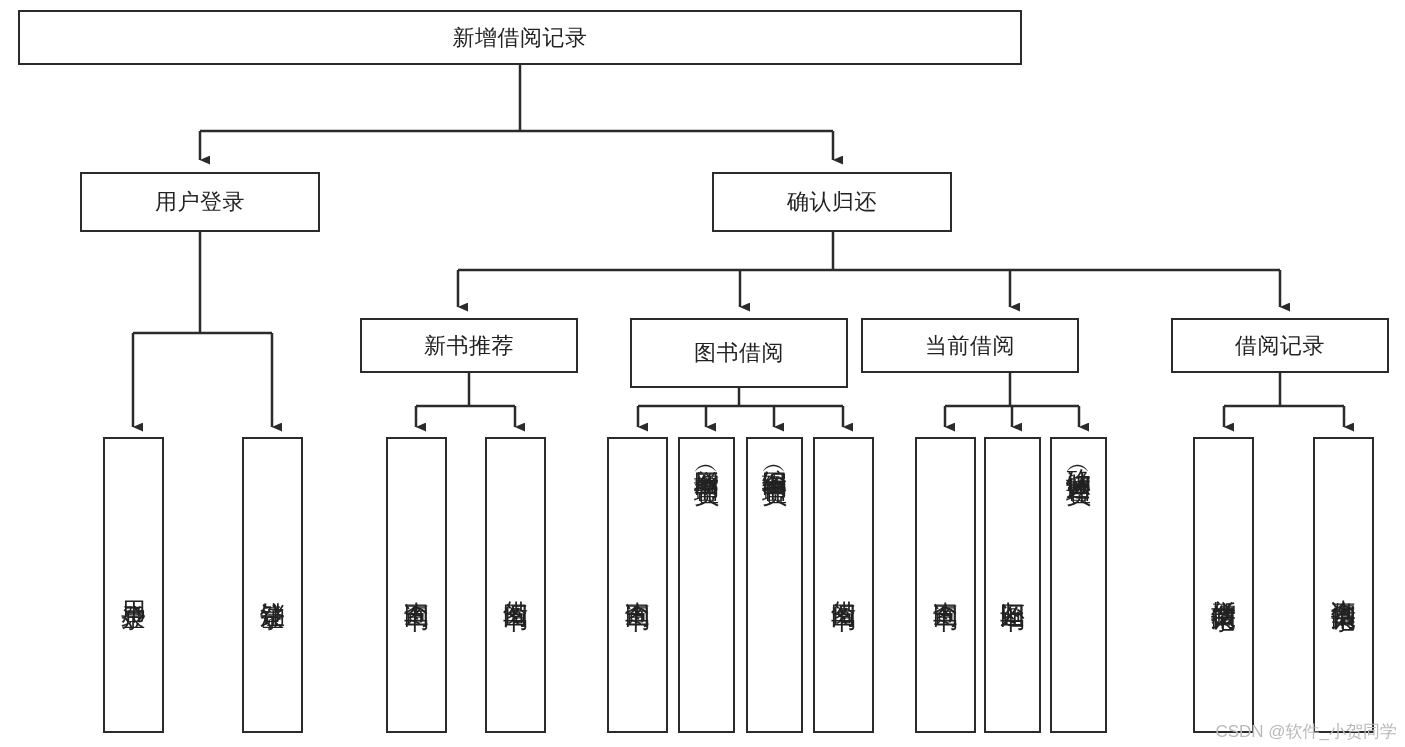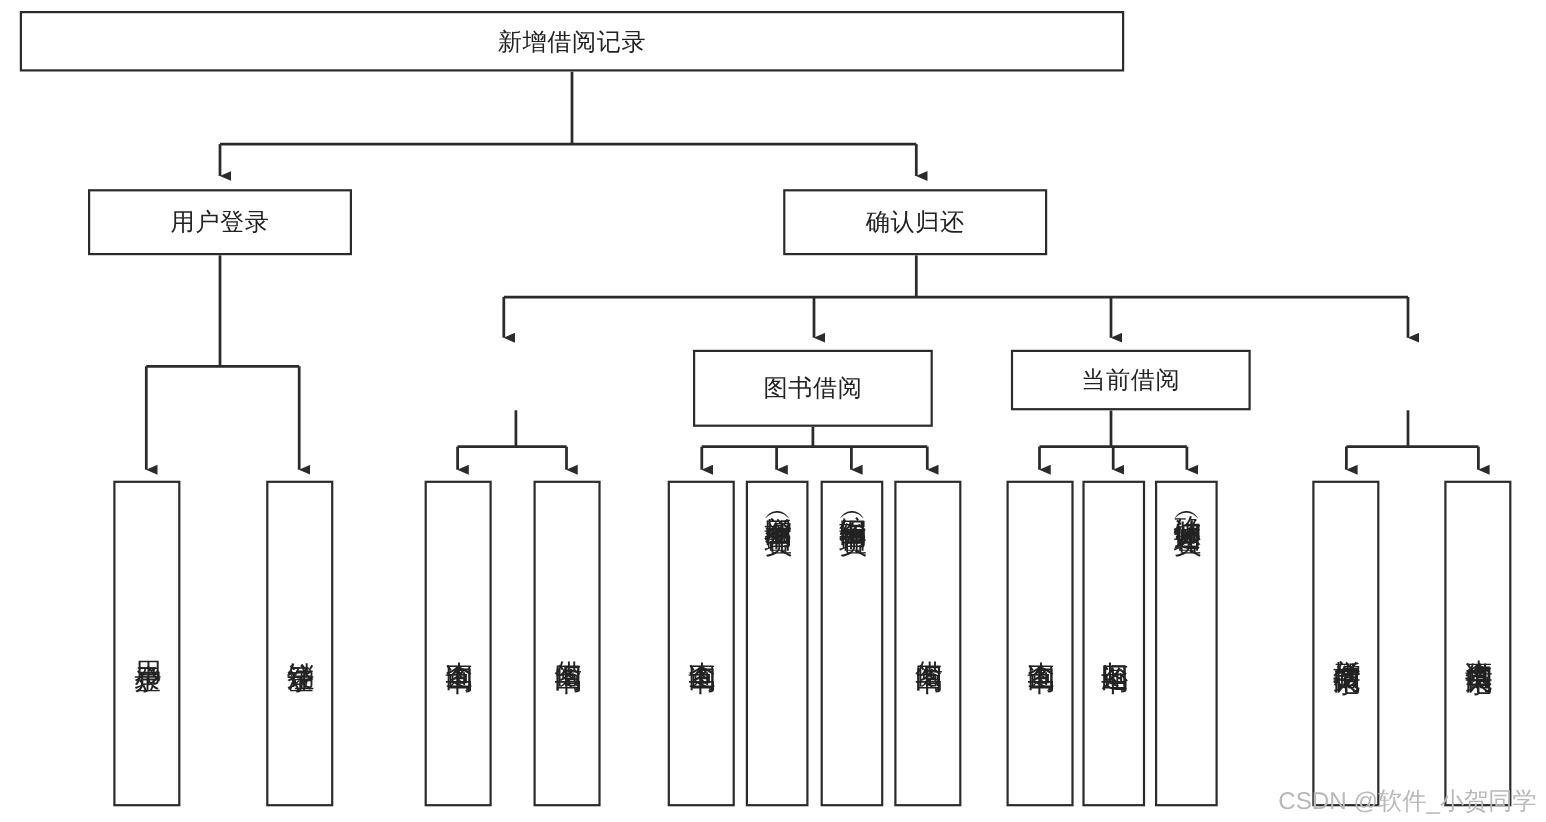--- a/index.html
+++ b/index.html
@@ -47,21 +47,21 @@
     text-orientation:upright;
     font-size:25px;
     line-height:1.0;
     letter-spacing:2px;
   }
 
   .watermark{
     position:absolute;
     right:8px;
     bottom:4px;
-    font-size:22px;
+    font-size:17px;
     color:#b9b9b9;
     z-index:5;
     white-space:nowrap;
     font-family:"Liberation Sans","DejaVu Sans",sans-serif;
   }
 </style>
 </head>
 <body>
 
 <div id="canvas">
@@ -121,25 +121,31 @@
     <span class="lbl">新增借阅记录</span>
   </div>
 
   <div class="node h-node" style="left:80px;top:172px;width:240px;height:60px;">
     <span class="lbl">用户登录</span>
   </div>
   <div class="node h-node" style="left:712px;top:172px;width:240px;height:60px;">
     <span class="lbl">确认归还</span>
   </div>
 
+  <div class="node h-node" style="left:360px;top:318px;width:218px;height:55px;">
+    <span class="lbl">新书推荐</span>
+  </div>
   <div class="node h-node" style="left:630px;top:318px;width:218px;height:70px;">
     <span class="lbl">图书借阅</span>
   </div>
-  <div class="node h-node" style="left:919px;top:318px;width:218px;height:55px;">
+  <div class="node h-node" style="left:861px;top:318px;width:218px;height:55px;">
     <span class="lbl">当前借阅</span>
+  </div>
+  <div class="node h-node" style="left:1171px;top:318px;width:218px;height:55px;">
+    <span class="lbl">借阅记录</span>
   </div>
 
   <div class="node v-node centered" style="left:103px;top:437px;width:61px;height:296px;">
     <span class="lbl">用户登录</span>
   </div>
   <div class="node v-node centered" style="left:242px;top:437px;width:61px;height:296px;">
     <span class="lbl">注销登录</span>
   </div>
 
   <div class="node v-node centered" style="left:386px;top:437px;width:61px;height:296px;">

